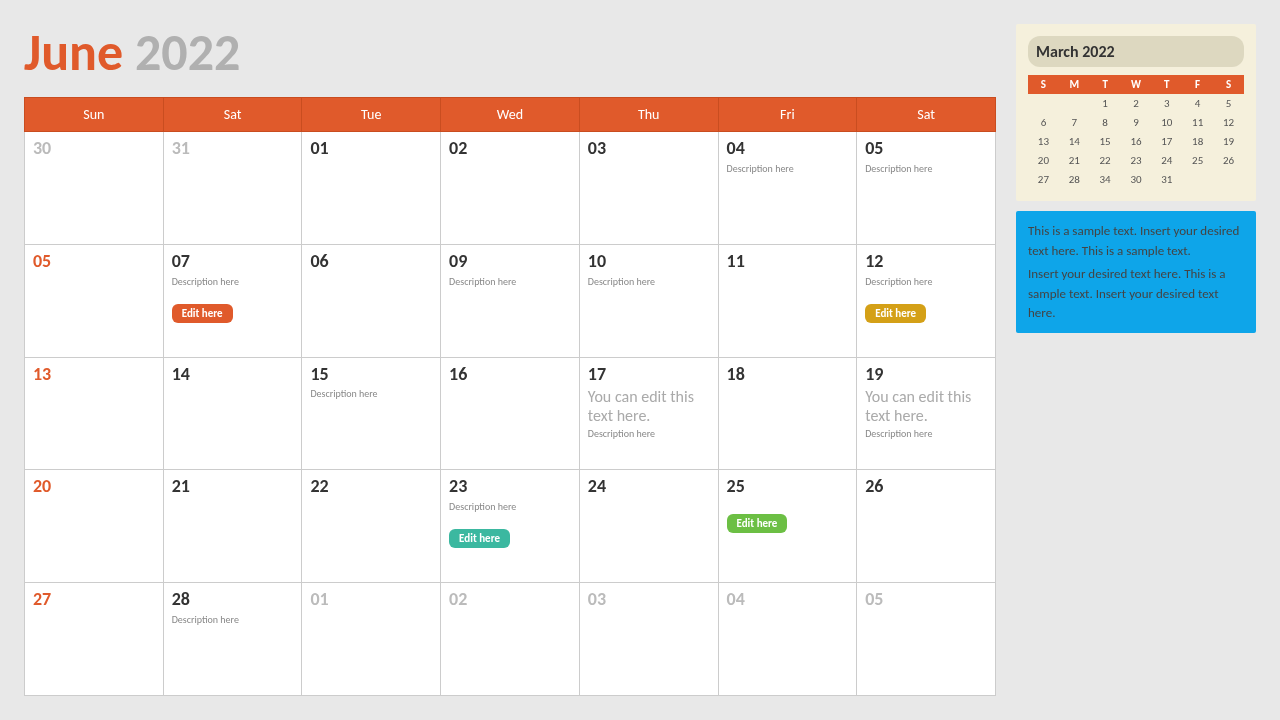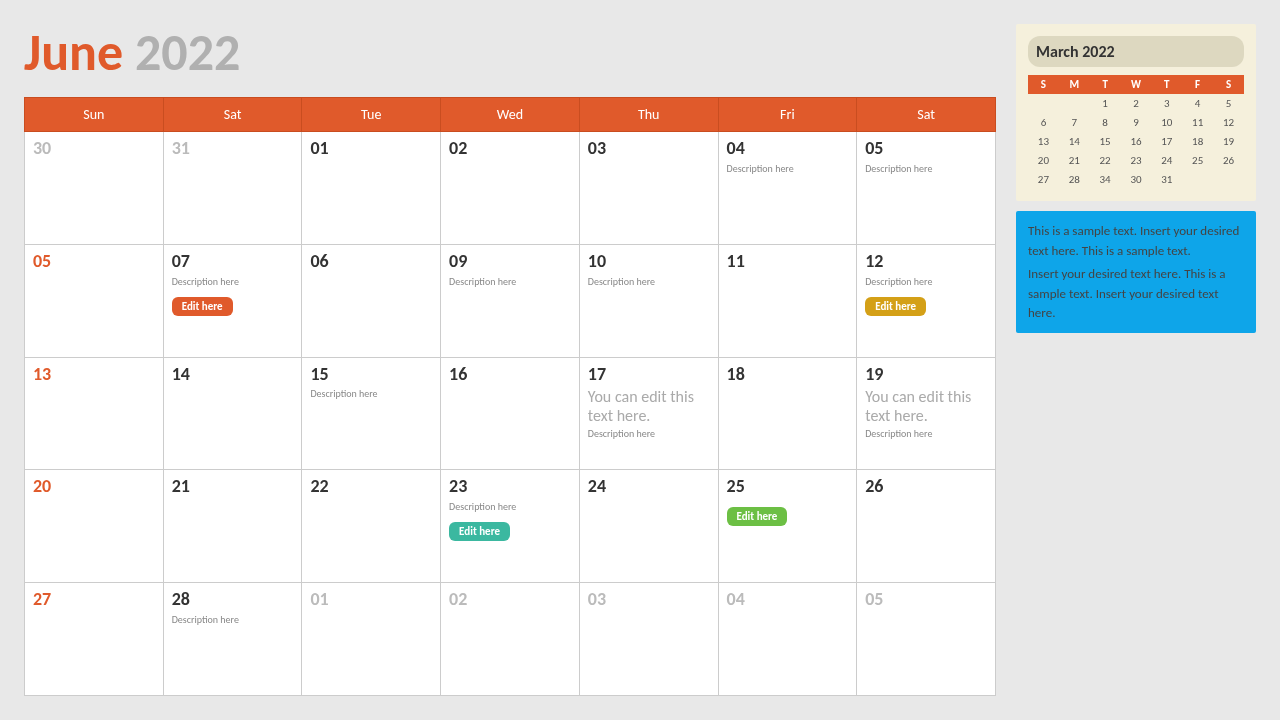--- a/index.html
+++ b/index.html
@@ -67,21 +67,21 @@
       color: #aaa;
       margin-top: 2px;
     }
     .btn-edit {
       display: inline-block;
       padding: 3px 10px;
       border-radius: 6px;
       font-size: 11px;
       color: white;
       font-weight: 600;
-      margin-top: 9px;
+      margin-top: 16px;
       cursor: pointer;
     }
     .btn-orange { background: #e05a2b; }
     .btn-yellow { background: #d4a017; }
     .btn-teal { background: #3bb8a0; }
     .btn-green { background: #6cbf44; }
 
     
     .sidebar {
       width: 240px;

